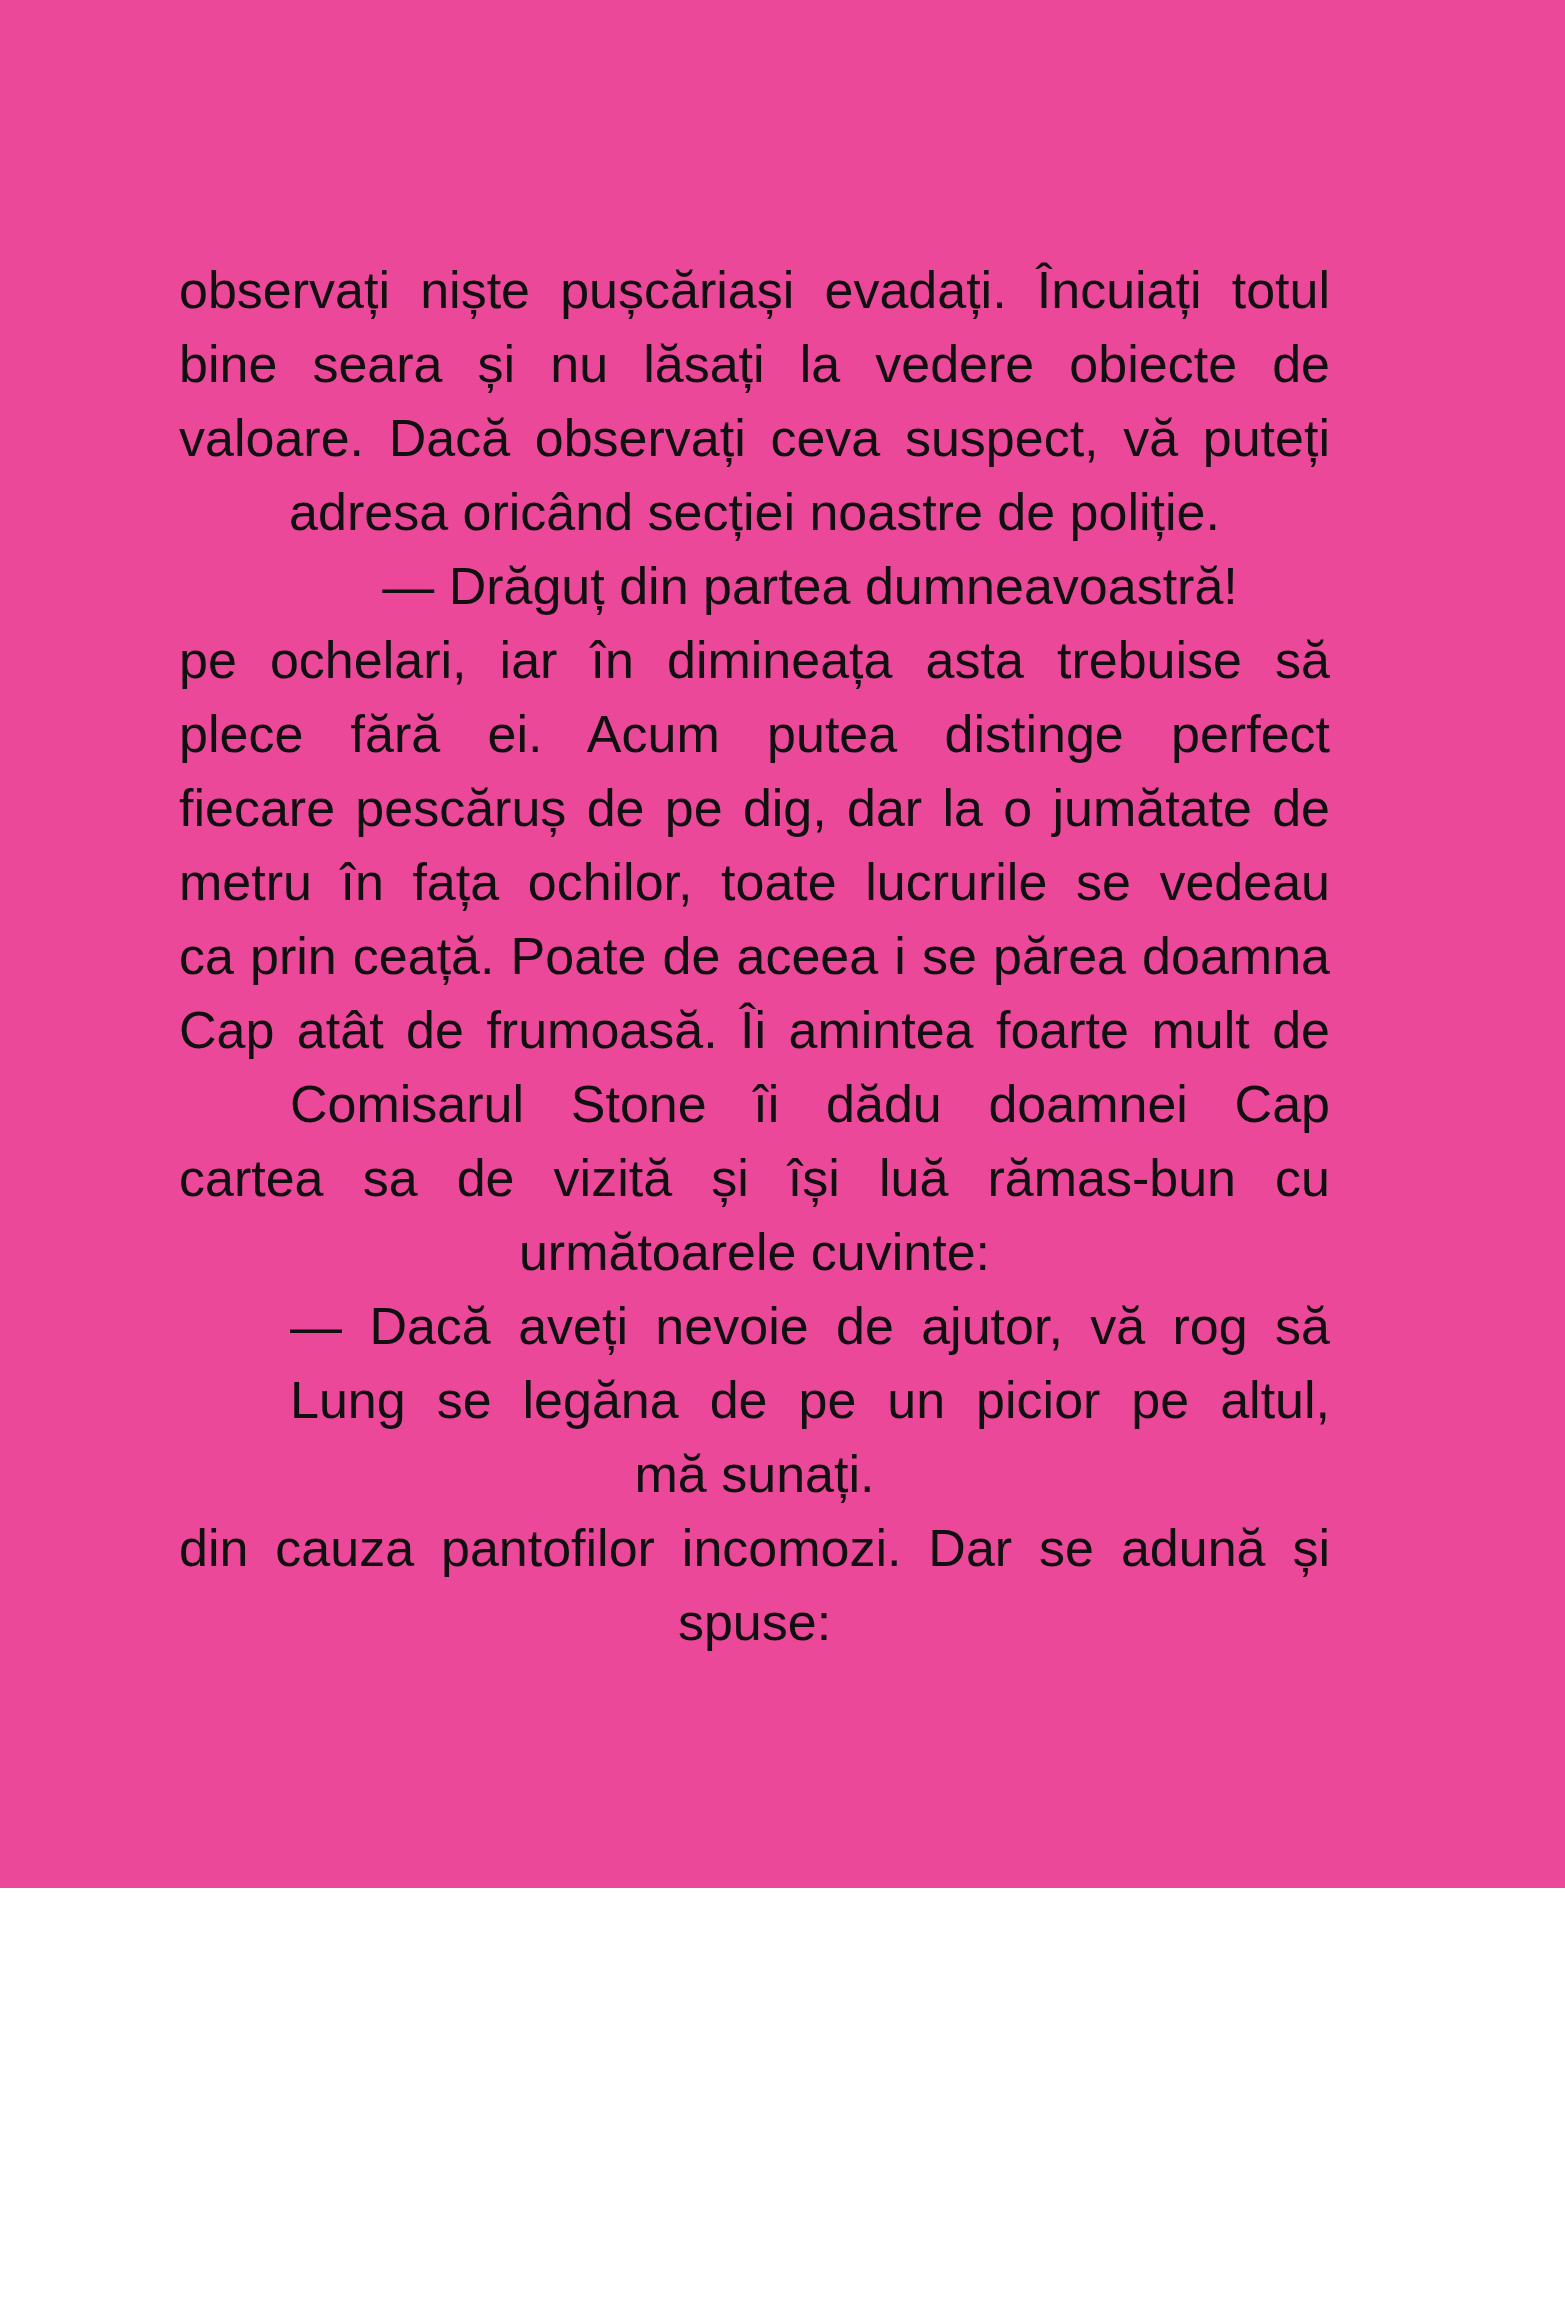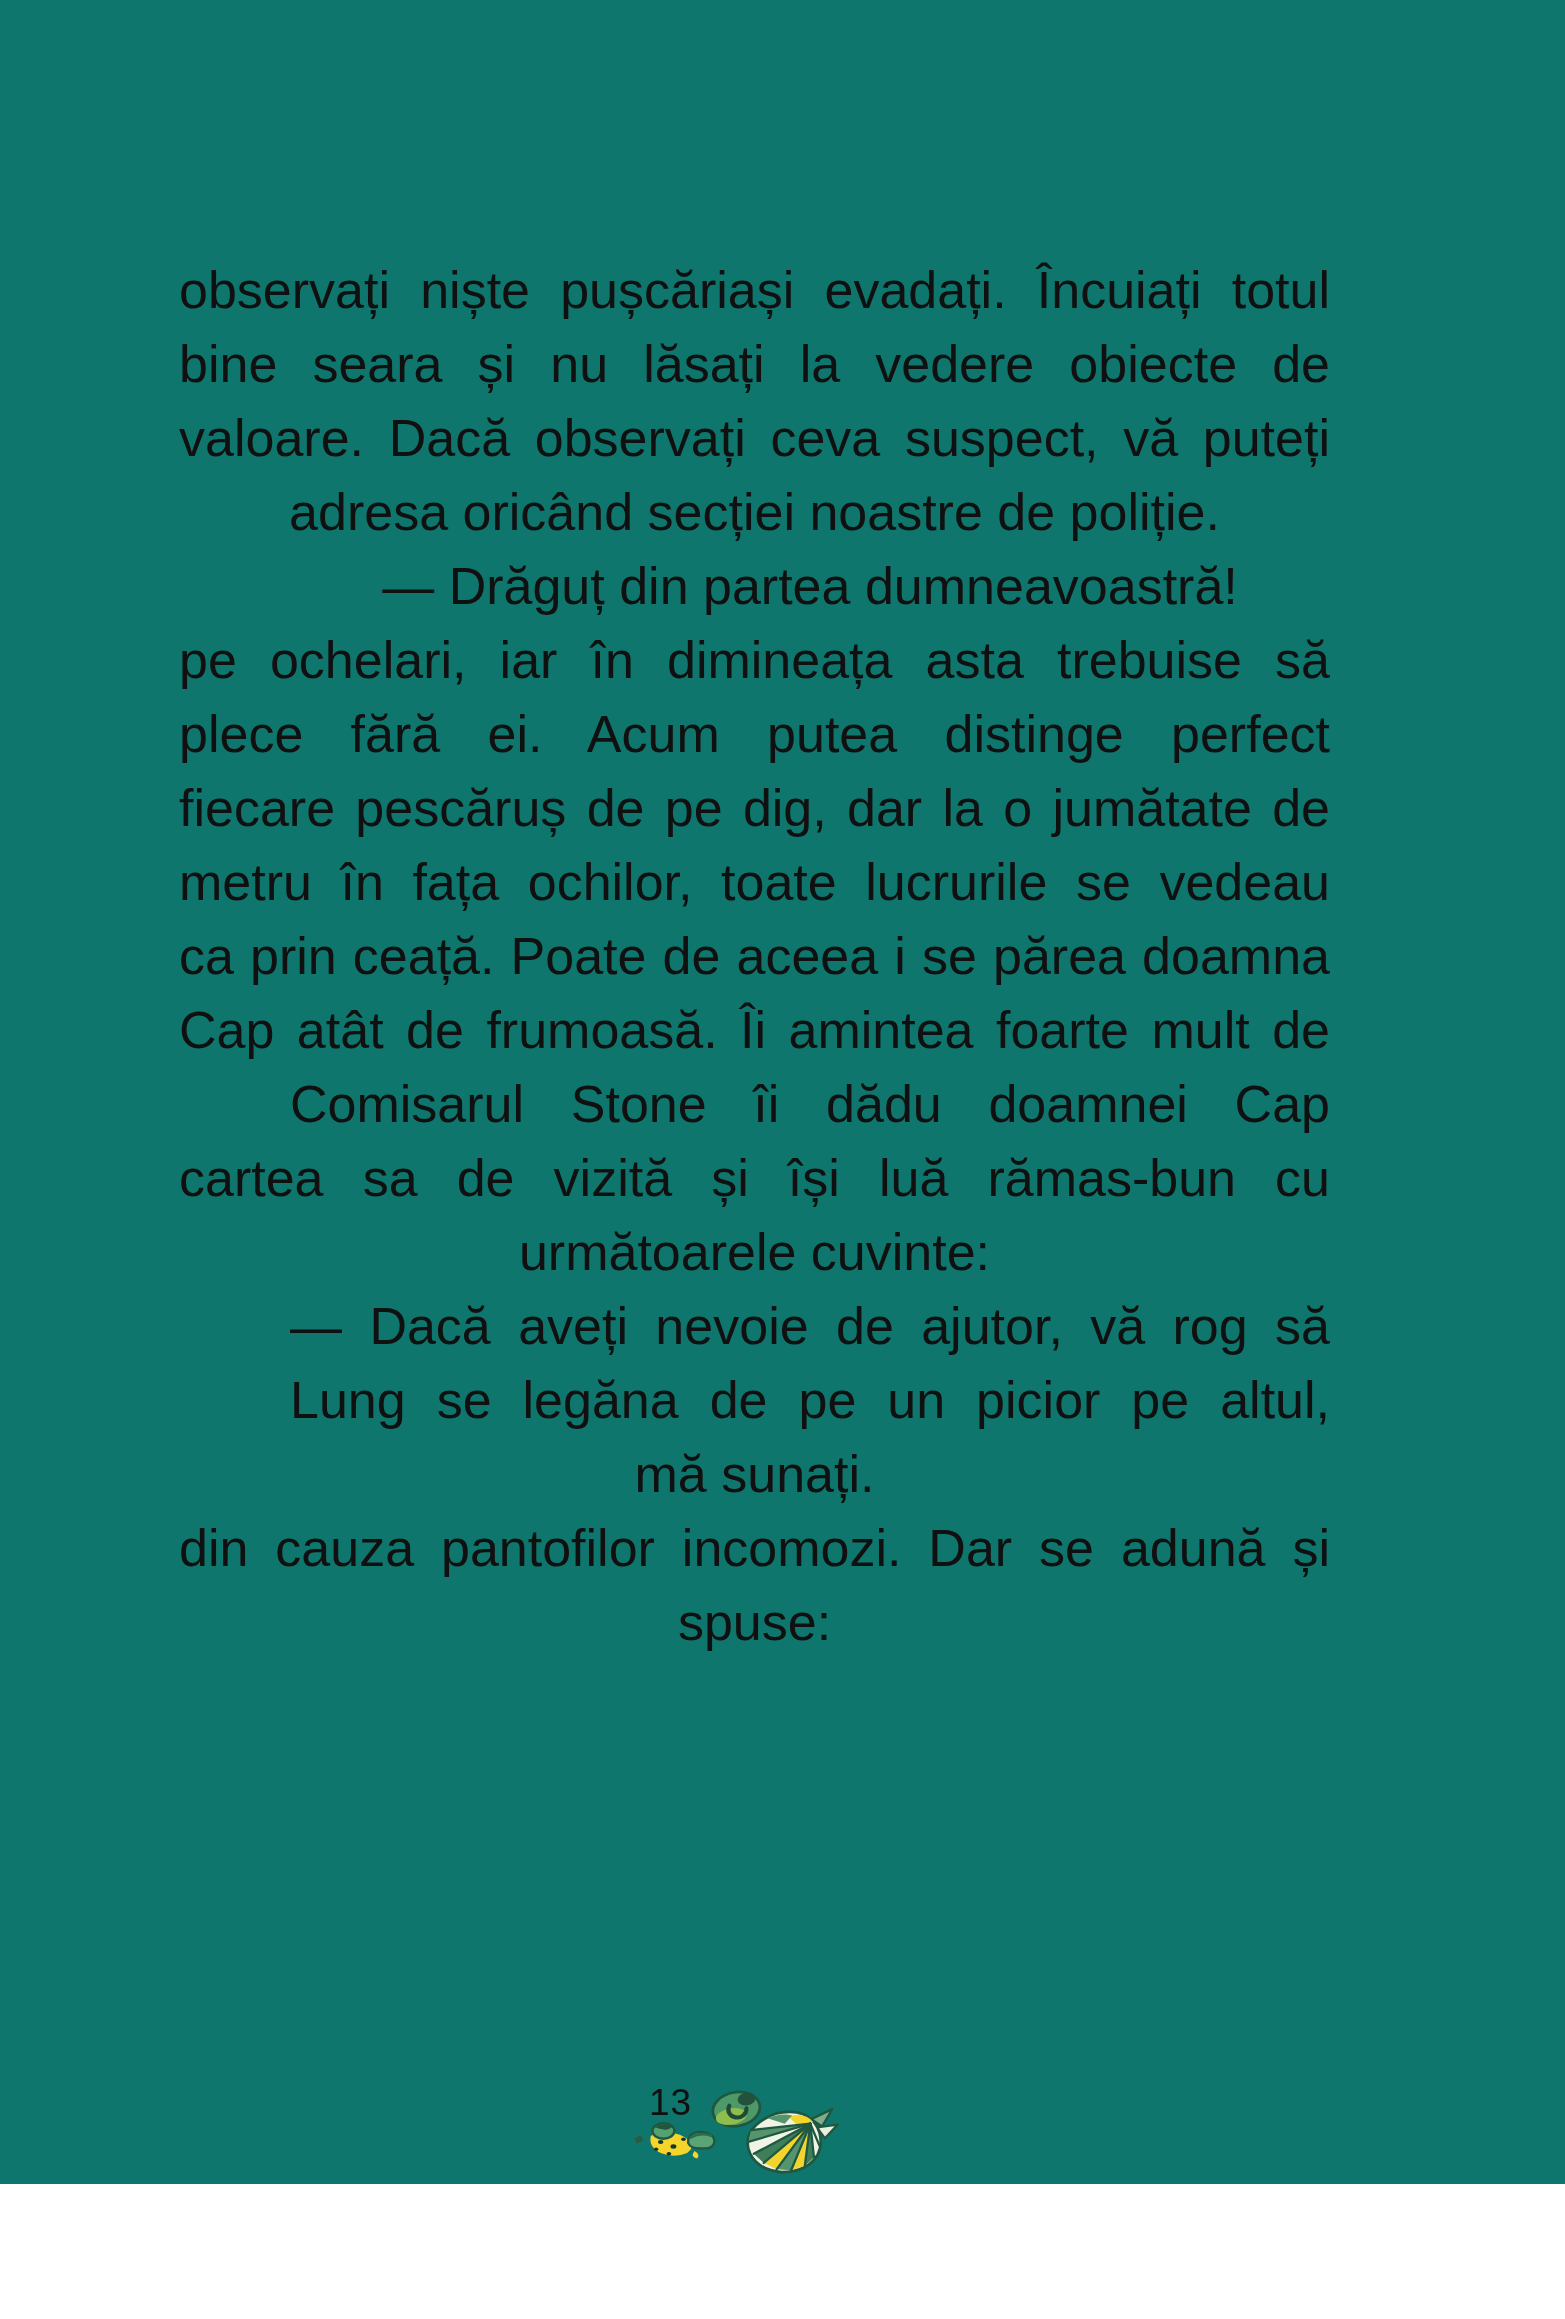--- a/index.html
+++ b/index.html
@@ -1,20 +1,20 @@
 <!DOCTYPE html>
 <html style="font-size:14.6px"><head>
 <meta charset="utf-8">
 <style>
   html, body { margin: 0; padding: 0; background: #ffffff; }
   .page {
     position: relative;
     width: 1565px;
-    height: 2184px;
-    background: #0f766e;
+    height: 1888px;
+    background: #ec4899;
     overflow: hidden;
     font-family: "Liberation Sans", sans-serif;
   }
   .text-block {
     position: absolute;
     left: 179px;
     top: 253px;
     width: 1151px;
     color: #101010;
     font-size: 52px;

